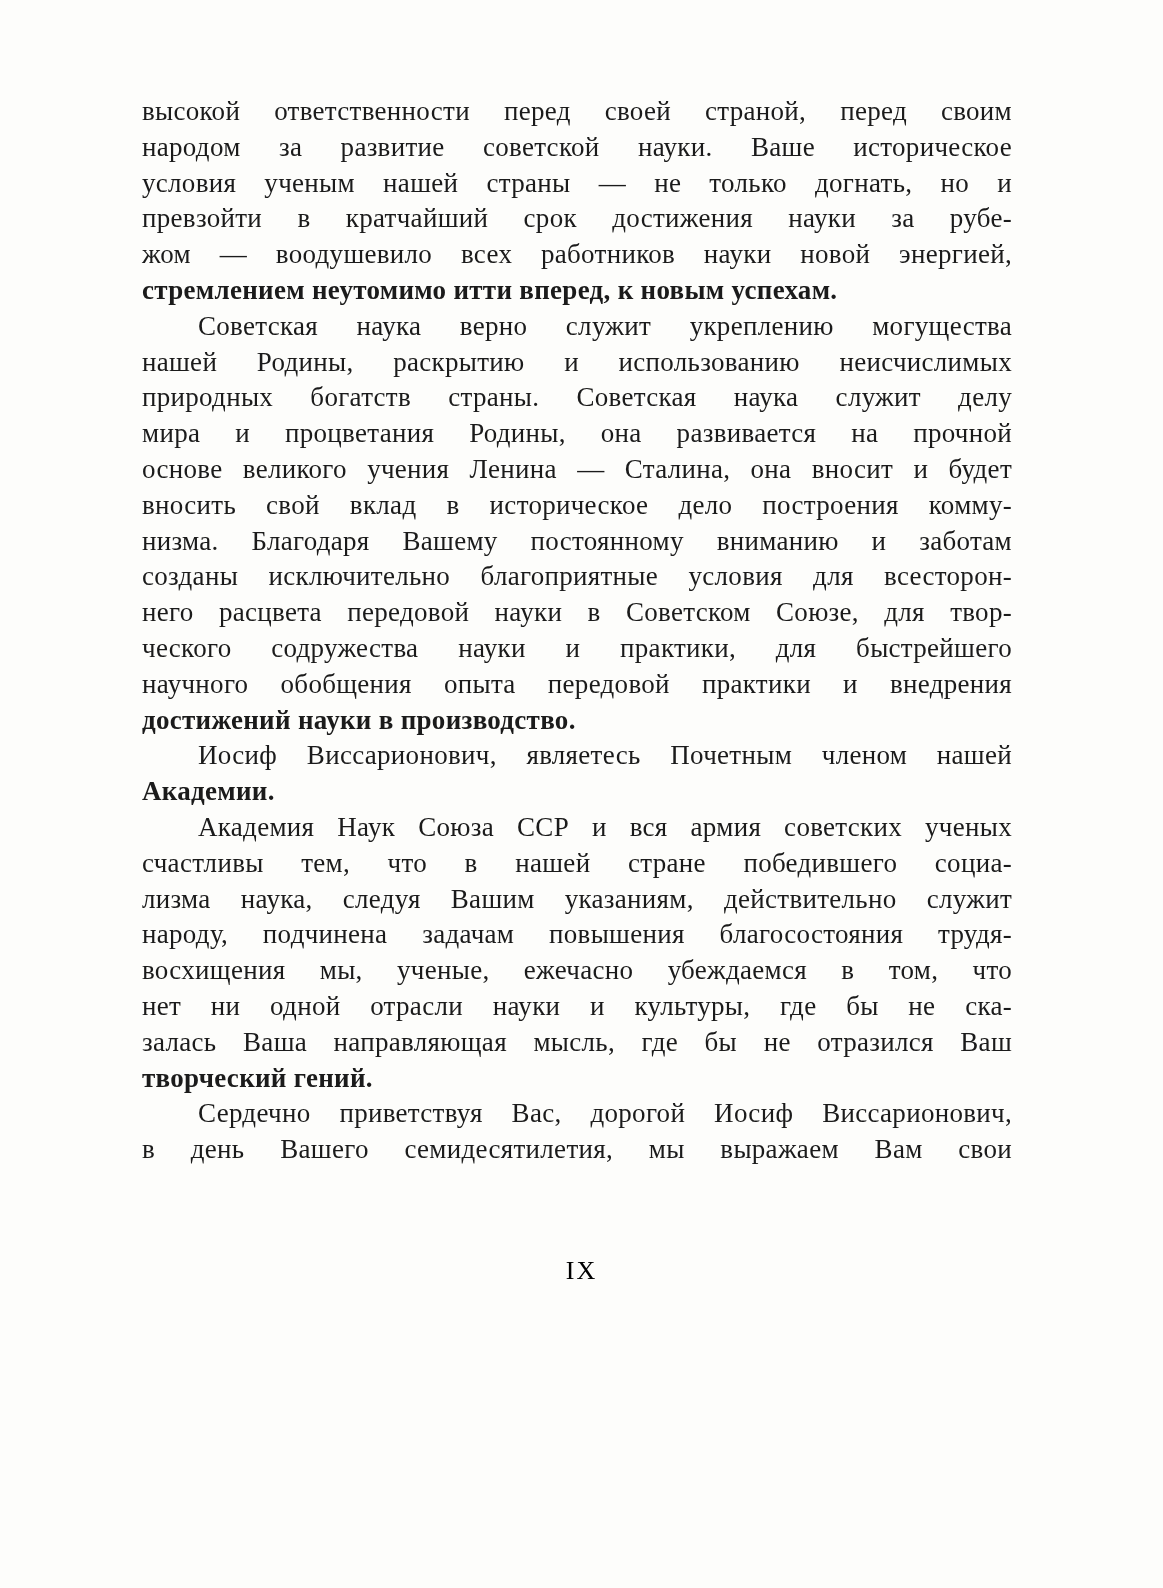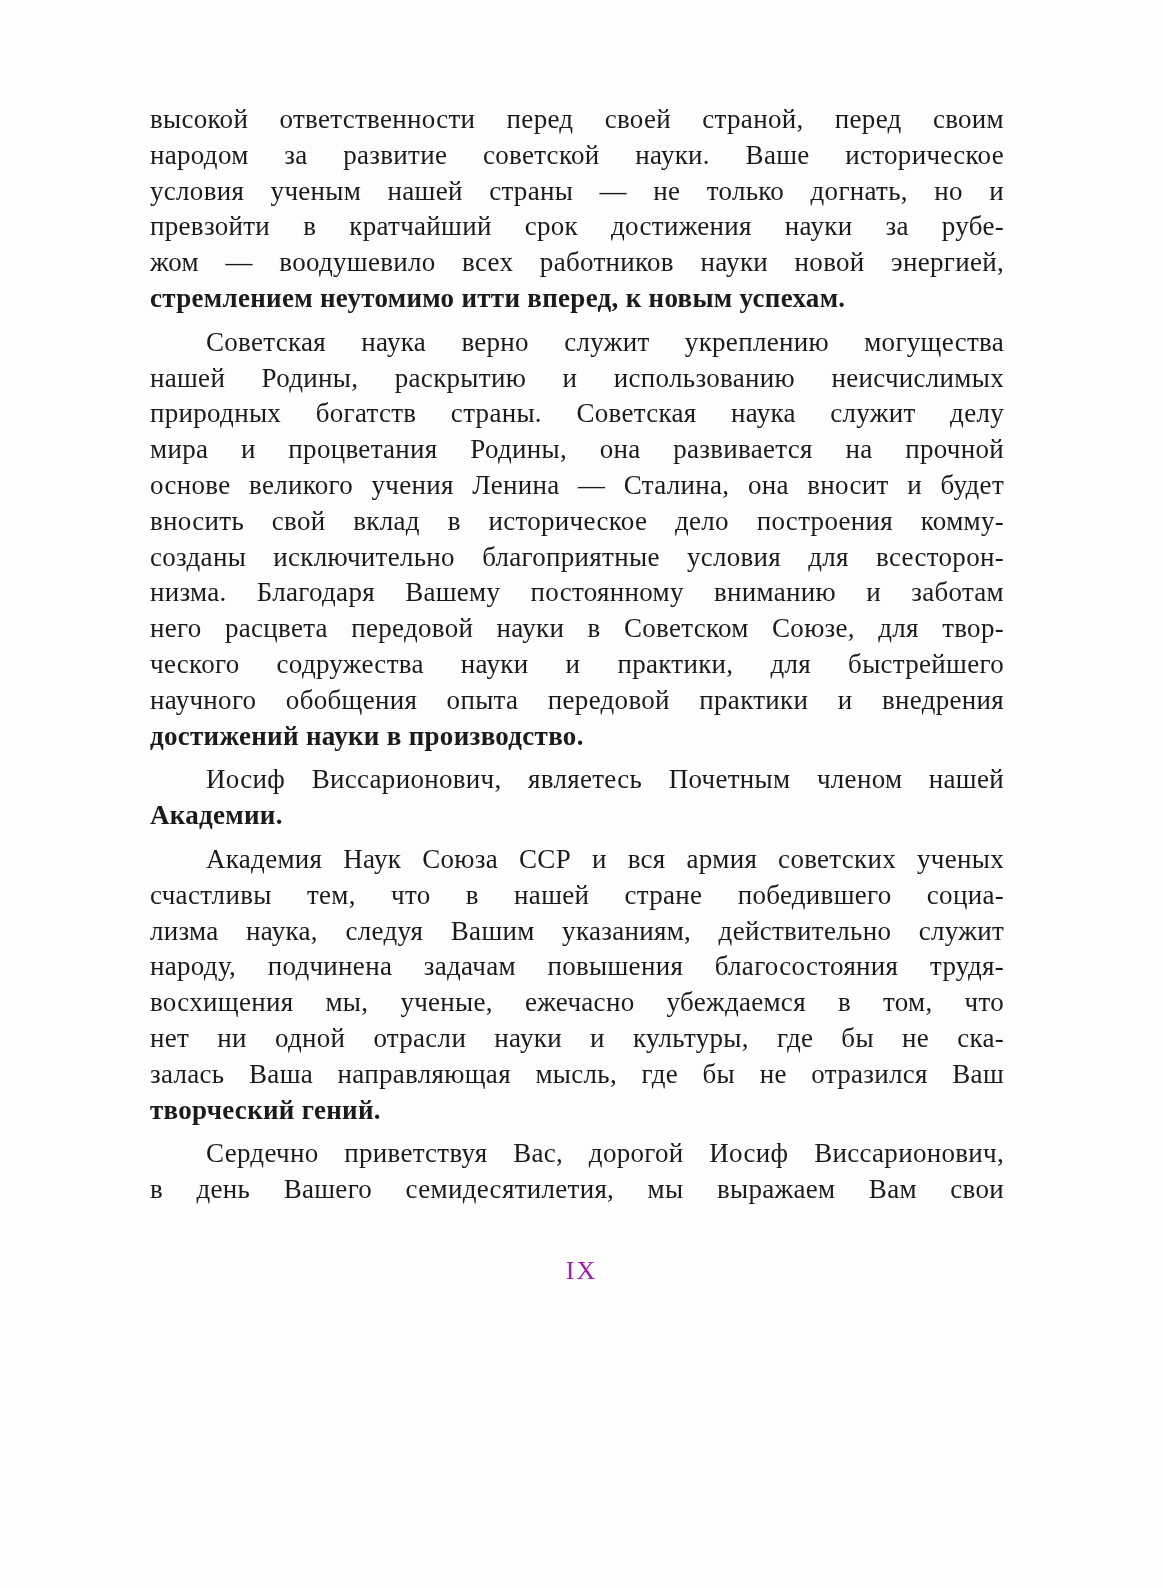--- a/index.html
+++ b/index.html
@@ -17,21 +17,21 @@
     color: #1b1b1b;
     overflow: hidden;
   }
   .text-block {
     position: absolute;
     left: 142px;
     top: 94px;
     width: 870px;
   }
   .para {
-    margin: 8px;
+    margin: 0;
     padding: 0;
   }
   .para.indent .line:first-child {
     text-indent: 56px;
   }
   .line {
     font-size: 27px;
     line-height: 35.8px;
     letter-spacing: 0.3px;
     text-align: justify;
@@ -44,21 +44,21 @@
     font-weight: bold;
   }
   .page-number {
     position: absolute;
     top: 1256px;
     left: 0;
     width: 100%;
     text-align: center;
     font-size: 26px;
     letter-spacing: 2px;
-    color: #a21caf;
+    color: #000000;
   }
 </style>
 </head>
 <body>
 
 <div class="page">
   <div class="text-block">
       <div class="para">
         <div class="line">высокой ответственности перед своей страной, перед своим</div>
         <div class="line">народом за развитие советской науки. Ваше историческое</div>
@@ -67,22 +67,22 @@
         <div class="line">жом — воодушевило всех работников науки новой энергией,</div>
         <div class="line last">стремлением неутомимо итти вперед, к новым успехам.</div>
       </div>
       <div class="para indent">
         <div class="line">Советская наука верно служит укреплению могущества</div>
         <div class="line">нашей Родины, раскрытию и использованию неисчислимых</div>
         <div class="line">природных богатств страны. Советская наука служит делу</div>
         <div class="line">мира и процветания Родины, она развивается на прочной</div>
         <div class="line">основе великого учения Ленина — Сталина, она вносит и будет</div>
         <div class="line">вносить свой вклад в историческое дело построения комму-</div>
+        <div class="line">низма. Благодаря Вашему постоянному вниманию и заботам</div>
         <div class="line">созданы исключительно благоприятные условия для всесторон-</div>
-        <div class="line">низма. Благодаря Вашему постоянному вниманию и заботам</div>
         <div class="line">него расцвета передовой науки в Советском Союзе, для твор-</div>
         <div class="line">ческого содружества науки и практики, для быстрейшего</div>
         <div class="line">научного обобщения опыта передовой практики и внедрения</div>
         <div class="line last">достижений науки в производство.</div>
       </div>
       <div class="para indent">
         <div class="line">Иосиф Виссарионович, являетесь Почетным членом нашей</div>
         <div class="line last">Академии.</div>
       </div>
       <div class="para indent">

